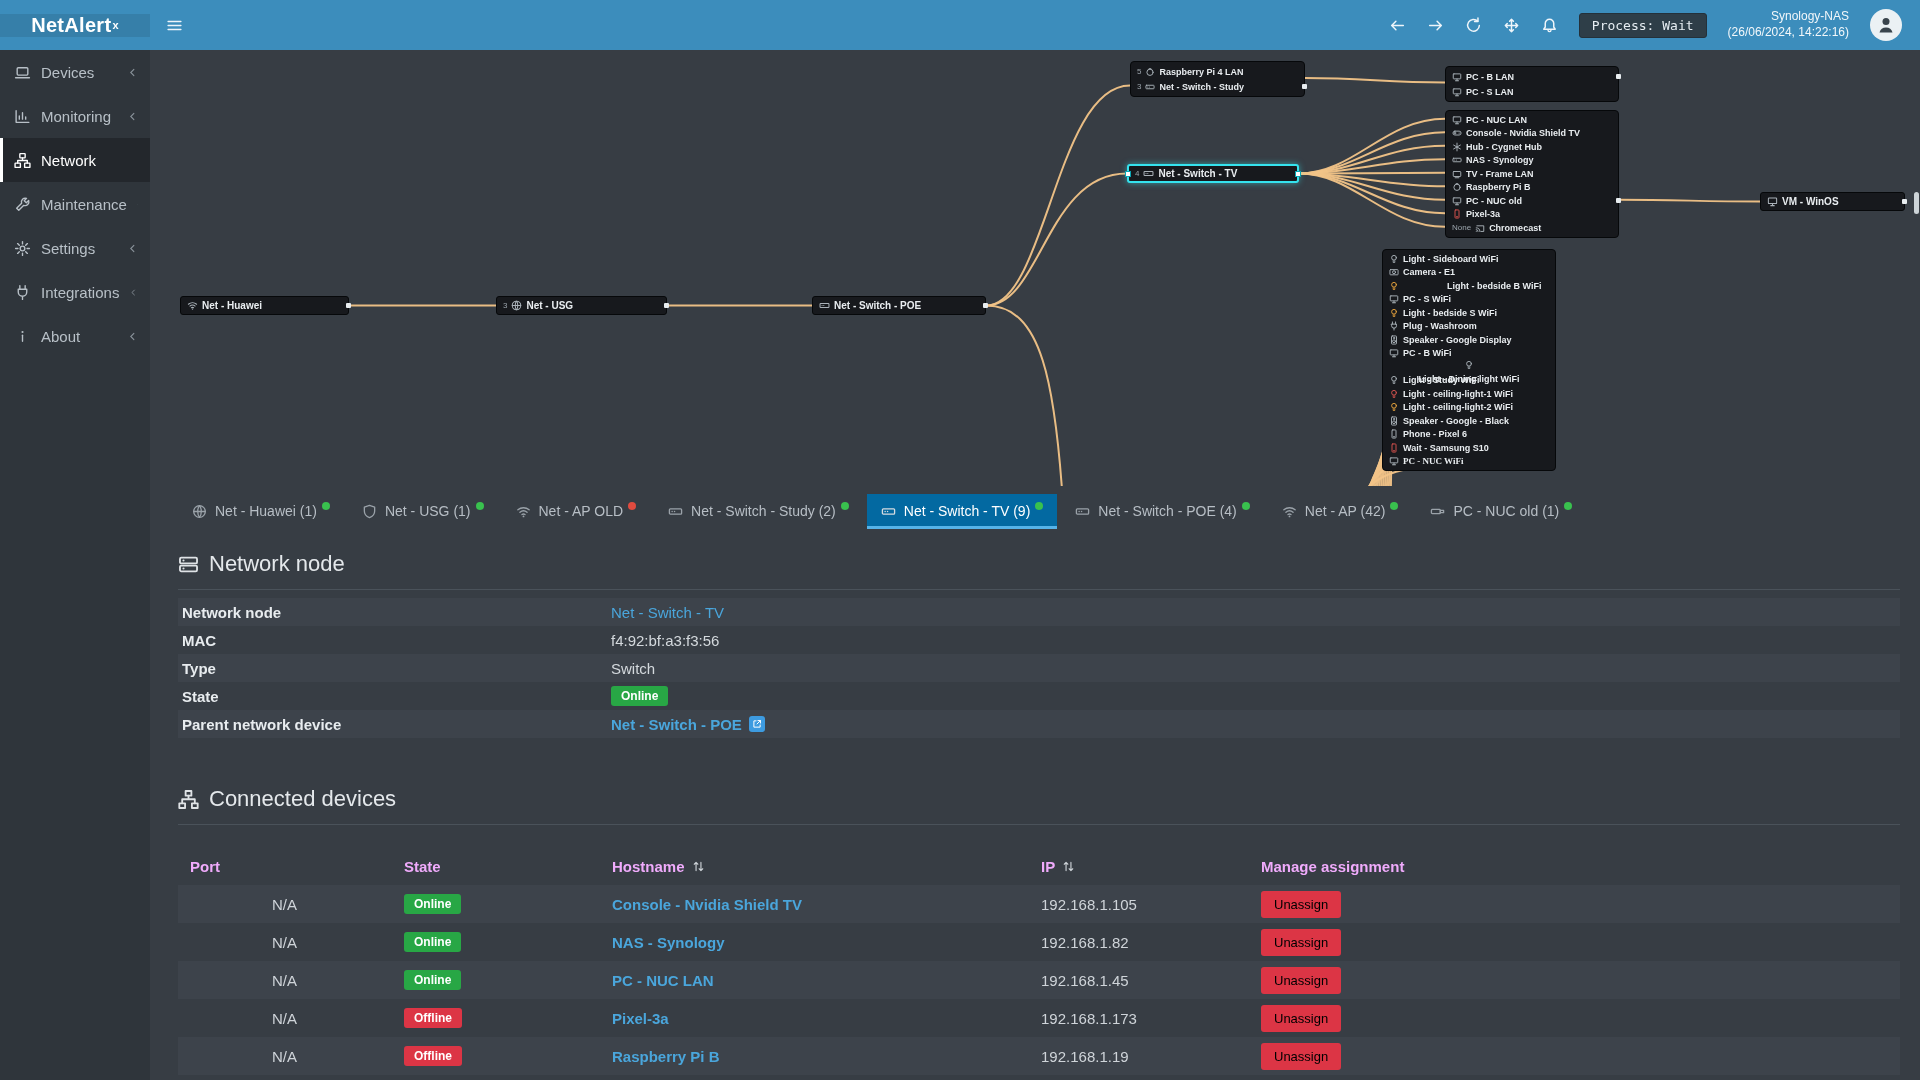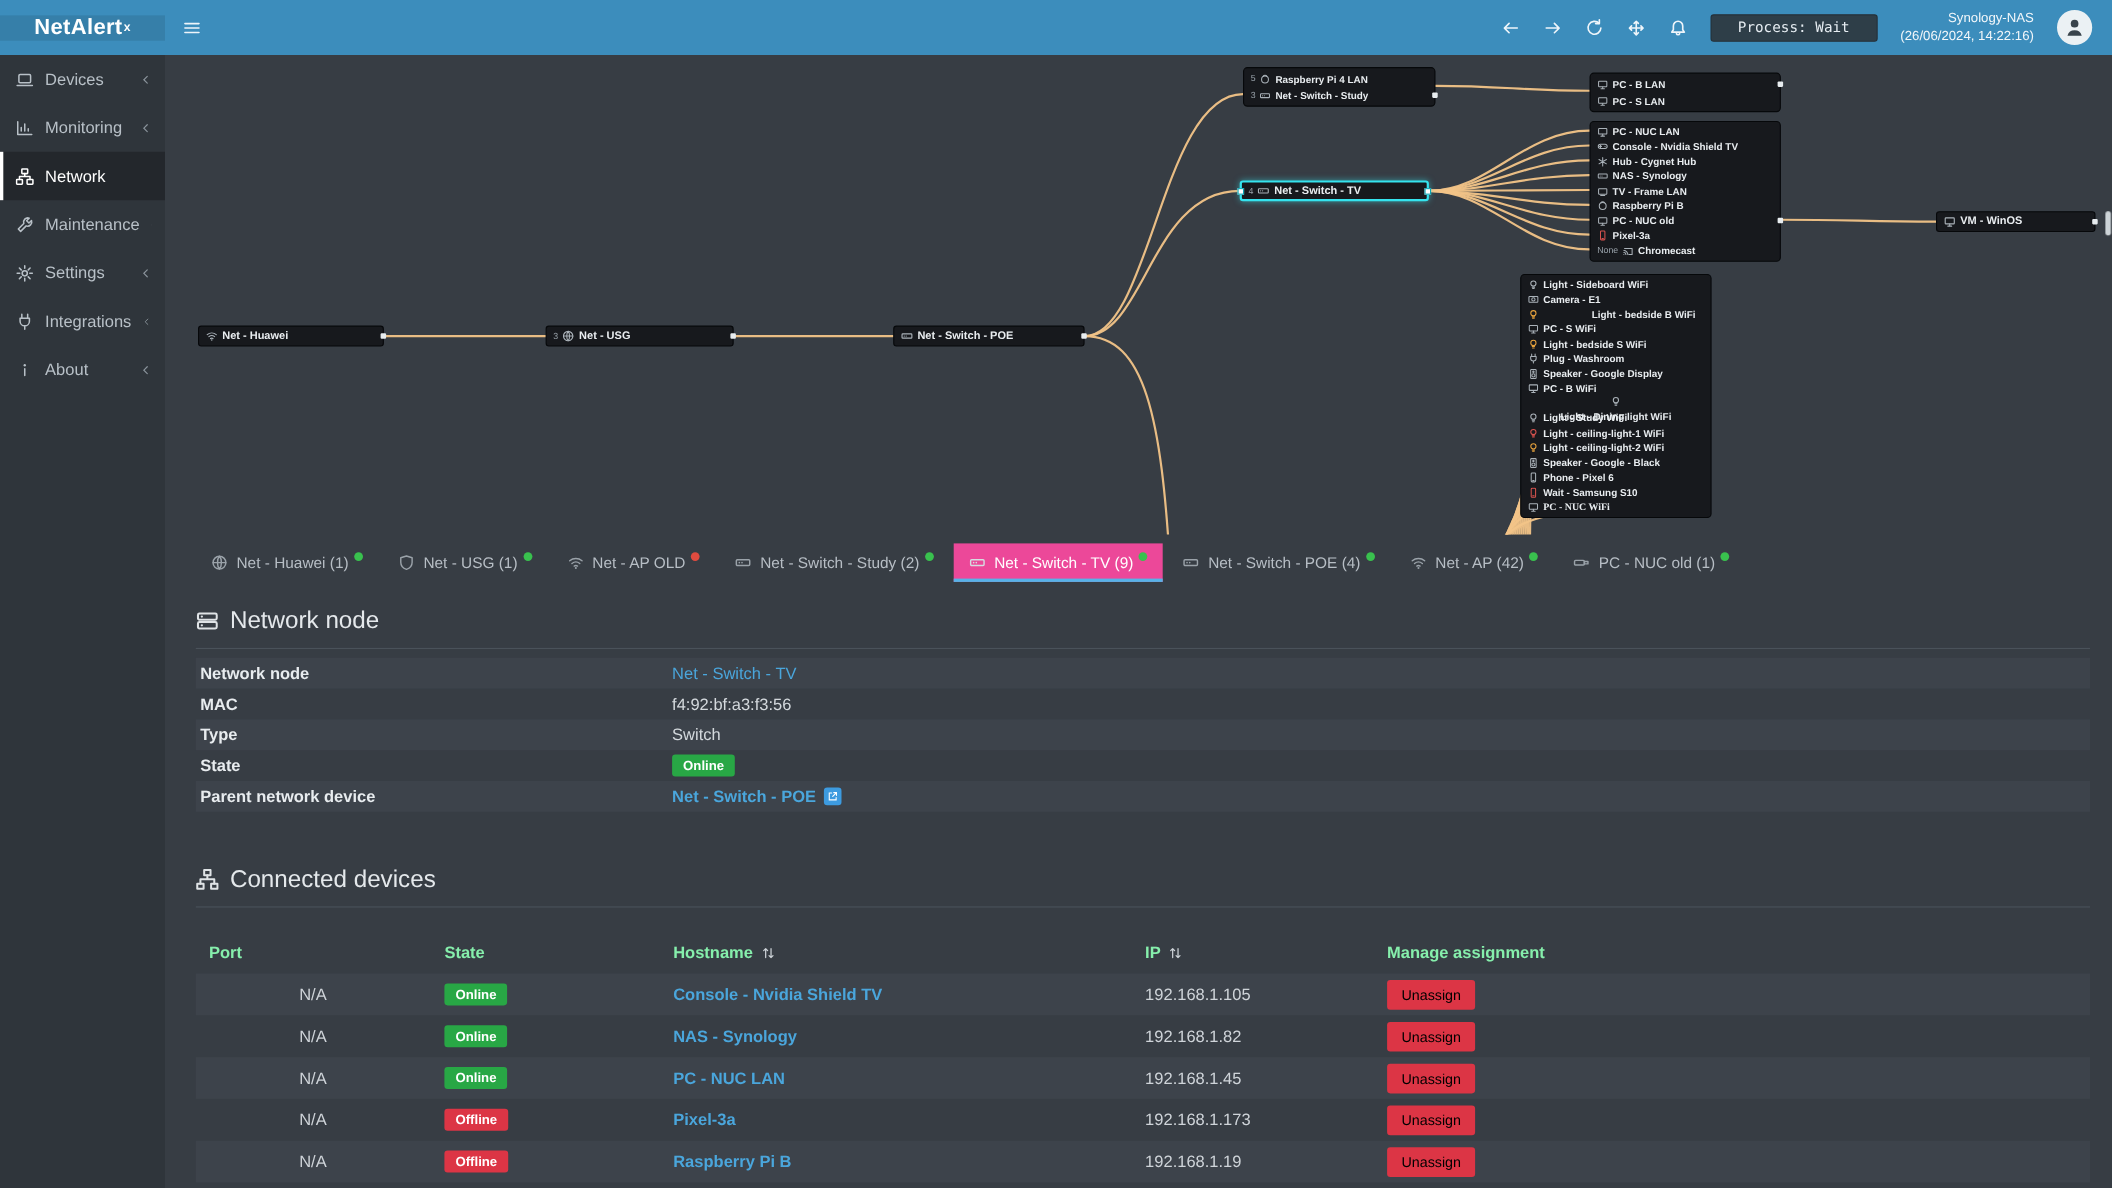--- a/index.html
+++ b/index.html
@@ -13,21 +13,21 @@
   
   .topbar{position:fixed;top:0;left:0;right:0;height:50px;background:var(--accent);display:flex;align-items:center;z-index:20}
   .logo{width:150px;background:#367fa9;color:#fff;display:flex;align-items:center;justify-content:center;
         font-size:20px;font-weight:bold;letter-spacing:.3px;cursor:pointer}
   .logo sup{font-size:11px;margin-left:1px}
   .tb-left{display:flex;align-items:center;padding:0 16px}
   .tb-ic{width:17px;height:17px;color:#eef5fa;display:inline-block;cursor:pointer}
   .tb-ic svg{width:100%;height:100%;fill:none;stroke:currentColor;stroke-width:1.4;stroke-linecap:round;stroke-linejoin:round}
   .tb-right{margin-left:auto;display:flex;align-items:center;gap:21px;padding-right:18px}
   .proc{font-family:"DejaVu Sans Mono",monospace;font-size:13px;background:#2e3e48;color:#e6edf2;
-        padding:4px 24px;border-radius:3px;border:1px solid #24313a;white-space:nowrap}
+        padding:4px 12px;border-radius:3px;border:1px solid #24313a;white-space:nowrap}
   .host{font-size:12px;text-align:right;line-height:1.3;color:#f2f7fa}
   .avatar{width:32px;height:32px;border-radius:50%;background:#ebf1f4;color:#39444c;
           display:flex;align-items:center;justify-content:center;cursor:pointer}
   .avatar .tb-ic{width:20px;height:20px;color:#39444c;cursor:default}
   
   .sidebar{position:fixed;top:50px;left:0;bottom:0;width:150px;background:#2f353b;z-index:10}
   .sb-item{display:flex;align-items:center;gap:10px;height:44px;padding:0 12px 0 11px;color:#b8c0c7;
            font-size:15px;cursor:pointer;border-left:3px solid transparent}
   .sb-item.active{background:#23272c;color:#fff;border-left-color:#fff}
   .sb-ic{width:17px;height:17px;flex:none}
@@ -50,21 +50,21 @@
   .trow{display:flex;align-items:center;gap:4px;padding:0 6px;white-space:nowrap}
   .trow .lbl{font-size:9px;font-weight:bold;color:#e9edf0}
   .pfx{font-size:8px;color:#9aa3ab;flex:none}
   .nic{flex:none;width:10px;height:10px;color:#aab2b9}
   .nic svg{width:100%;height:100%;fill:none;stroke:currentColor;stroke-width:1.5;stroke-linecap:round;stroke-linejoin:round}
   .tnode .nic{width:11px;height:11px}
   
   .tabs{display:flex;gap:4px;margin:8px 20px 0 28px}
   .tab{display:flex;align-items:center;gap:8px;padding:9px 14px 7px;font-size:14px;color:#b7bec5;cursor:pointer;
        border-bottom:3px solid transparent;white-space:nowrap}
-  .tab.active{background:#ec4899;color:#fff;border-bottom-color:#56b3e8}
+  .tab.active{background:#0369a1;color:#fff;border-bottom-color:#56b3e8}
   .tic{width:15px;height:15px;color:#9aa2a9;flex:none}
   .tab.active .tic{color:#d6dce1}
   .tic svg{width:100%;height:100%;fill:none;stroke:currentColor;stroke-width:1.4;stroke-linecap:round;stroke-linejoin:round}
   .dot{width:8px;height:8px;border-radius:50%;align-self:flex-start;margin:-1px 0 0 -3px;flex:none}
   .dot.green{background:#39c14e}.dot.red{background:#e04b3f}
   
   .content{padding:0 20px 0 28px}
   .sec-head{display:flex;align-items:center;gap:10px;margin-top:22px;font-size:22px;color:#e4e8eb}
   .sec-head.ch{margin-top:48px}
   .sh-ic{width:21px;height:21px;color:#dfe3e6;flex:none}
@@ -77,21 +77,21 @@
   .info-row .v{display:flex;align-items:center}
   a.blue{color:var(--link);text-decoration:none;cursor:pointer}
   a.blue.bold{font-weight:bold}
   .badge{display:inline-block;font-size:12px;font-weight:bold;color:#fff;padding:3px 10px;border-radius:3px;line-height:1.2}
   .badge.green{background:var(--online)}.badge.red{background:var(--offline)}
   .ext{display:inline-flex;width:16px;height:16px;background:#3d9be0;border-radius:3px;margin-left:7px;
        align-items:center;justify-content:center;color:#fff;cursor:pointer}
   .ext svg{width:10px;height:10px;fill:none;stroke:currentColor;stroke-width:1.6;stroke-linecap:round}
   
   .dt-head,.dt-row{display:grid;grid-template-columns:214px 208px 429px 220px 1fr;align-items:center}
-  .dt-head{margin-top:22px;height:38px;font-weight:bold;color:#86efac;font-size:15px}
+  .dt-head{margin-top:22px;height:38px;font-weight:bold;color:#f0abfc;font-size:15px}
   .dt-h{display:flex;align-items:center;padding-left:12px}
   .dt-row{height:38px;font-size:15px;color:#cfd4d9}
   .dt-row:nth-child(odd){background:#3d434b}
   .dt-row .cell{padding-left:12px}
   .dt-row .col-port{padding-left:94px}
   .btn-danger{background:var(--offline);color:#000000;border:none;border-radius:3px;font-size:13px;
               padding:6px 13px;cursor:pointer;font-family:inherit}
   .sort{width:13px;height:13px;margin-left:7px;color:#cdd3d8;cursor:pointer}
   .sort svg{width:100%;height:100%;fill:none;stroke:currentColor;stroke-width:1.4;stroke-linecap:round;stroke-linejoin:round}
   .scroll-thumb{position:fixed;right:1px;top:192px;width:5px;height:22px;background:#cdd4d8;border-radius:3px;cursor:pointer}

